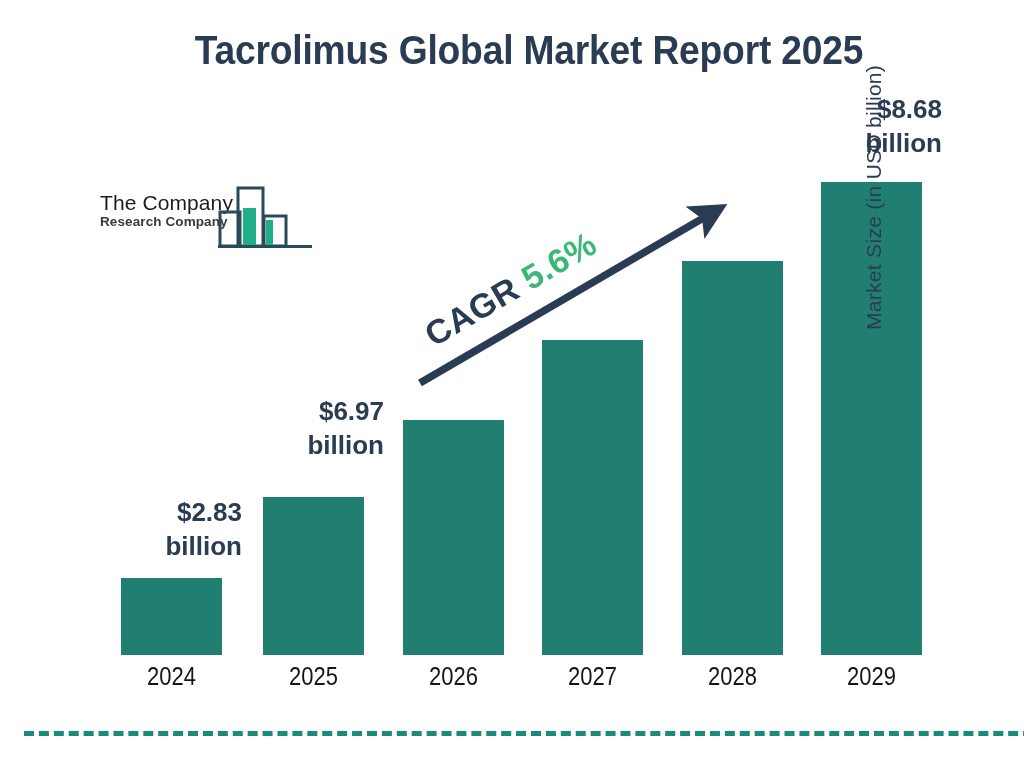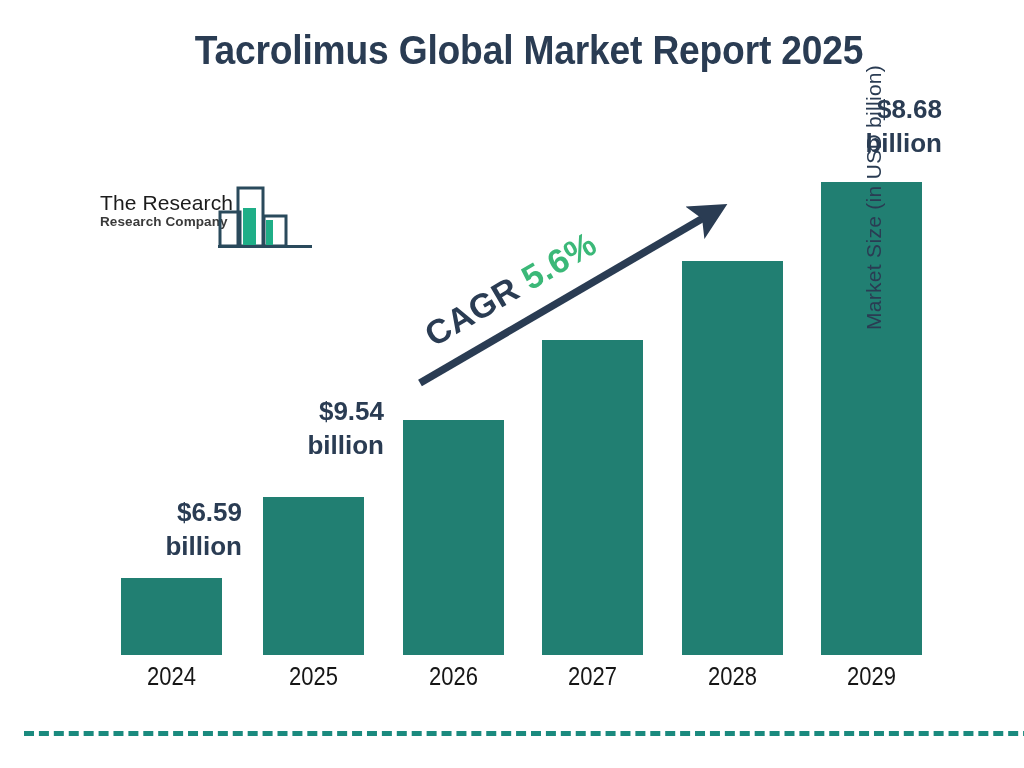--- a/index.html
+++ b/index.html
@@ -171,21 +171,21 @@
 </style>
 </head>
 <body>
 
 <div id="canvas">
 
   <div class="chart-title">Tacrolimus Global Market Report 2025</div>
 
   <div class="logo">
     <div class="logo-text">
-      <div class="logo-line1">The Research</div>
+      <div class="logo-line1">The Company</div>
       <div class="logo-line2">Research Company</div>
     </div>
     <svg class="logo-mark" viewBox="0 0 96 68">
 
       <rect x="20" y="2" width="25" height="58" fill="none" stroke="#2a4a5c" stroke-width="3"></rect>
 
       <rect x="2" y="26" width="20" height="34" fill="none" stroke="#2a4a5c" stroke-width="3"></rect>
 
       <rect x="25" y="22" width="13" height="38" fill="#1fae87"></rect>
 
@@ -194,27 +194,27 @@
       <rect x="48" y="34" width="7" height="26" fill="#1fae87"></rect>
 
       <line x1="0" y1="60.5" x2="94" y2="60.5" stroke="#2a4a5c" stroke-width="3"></line>
     </svg>
   </div>
 
   <div class="plot">
 
     <div class="bar" style="left:97px; top:578px; width:101px; height:77px;"></div>
     <div class="bar-value" style="left:77px; top:495px; width:141px;">
-      <div>$6.59</div>
+      <div>$2.83</div>
       <div>billion</div>
     </div>
 
     <div class="bar" style="left:239px; top:497px; width:101px; height:158px;"></div>
     <div class="bar-value" style="left:219px; top:394px; width:141px;">
-      <div>$9.54</div>
+      <div>$6.97</div>
       <div>billion</div>
     </div>
 
     <div class="bar" style="left:379px; top:420px; width:101px; height:235px;"></div>
 
     <div class="bar" style="left:518px; top:340px; width:101px; height:315px;"></div>
 
     <div class="bar" style="left:658px; top:261px; width:101px; height:394px;"></div>
 
     <div class="bar" style="left:797px; top:182px; width:101px; height:473px;"></div>

